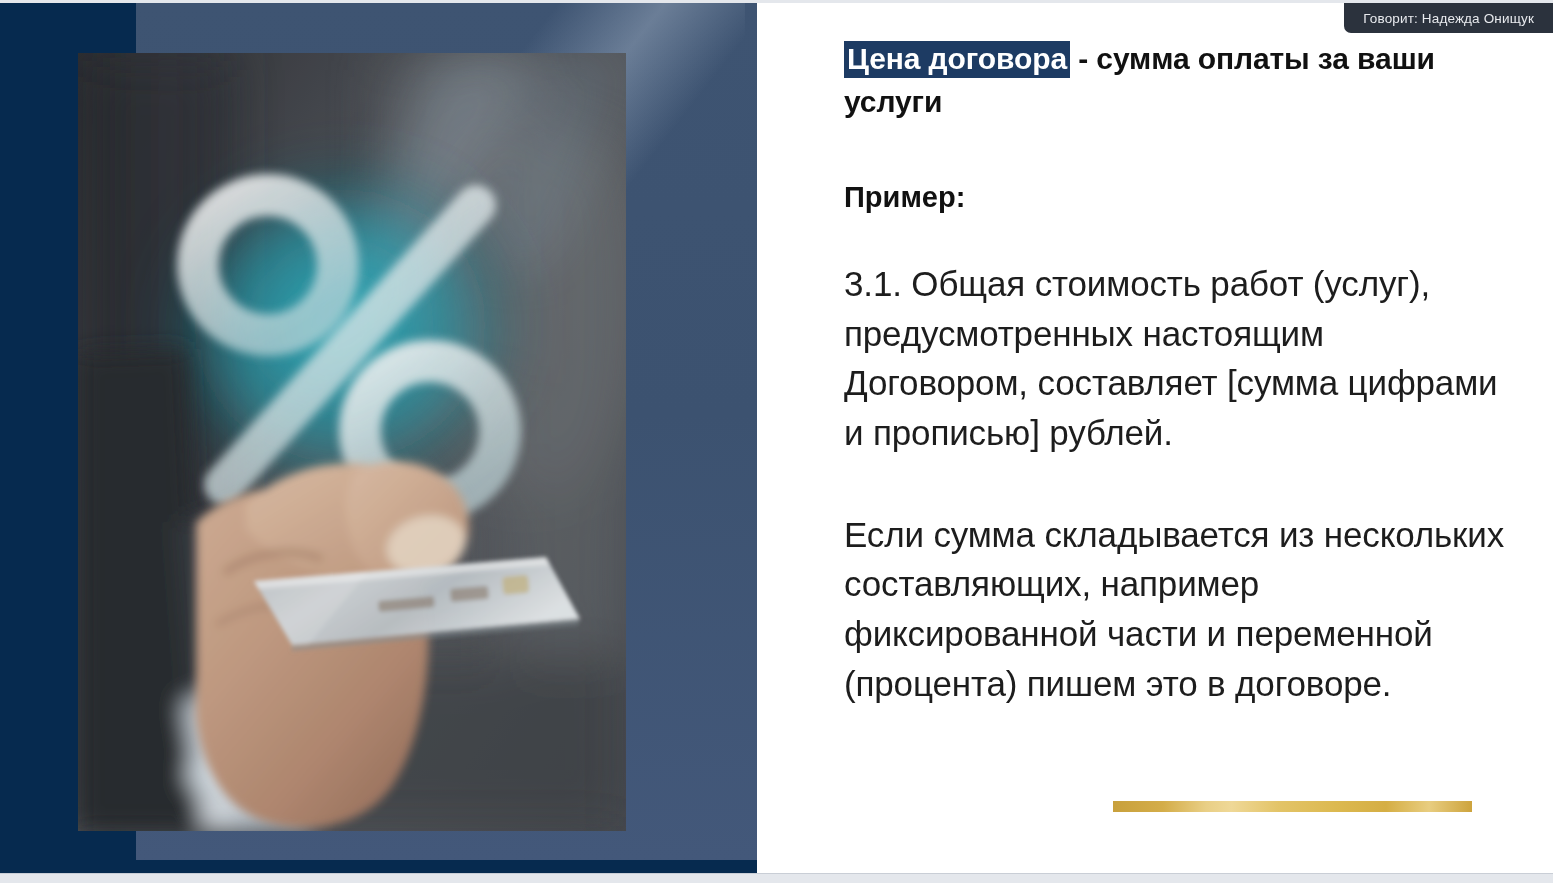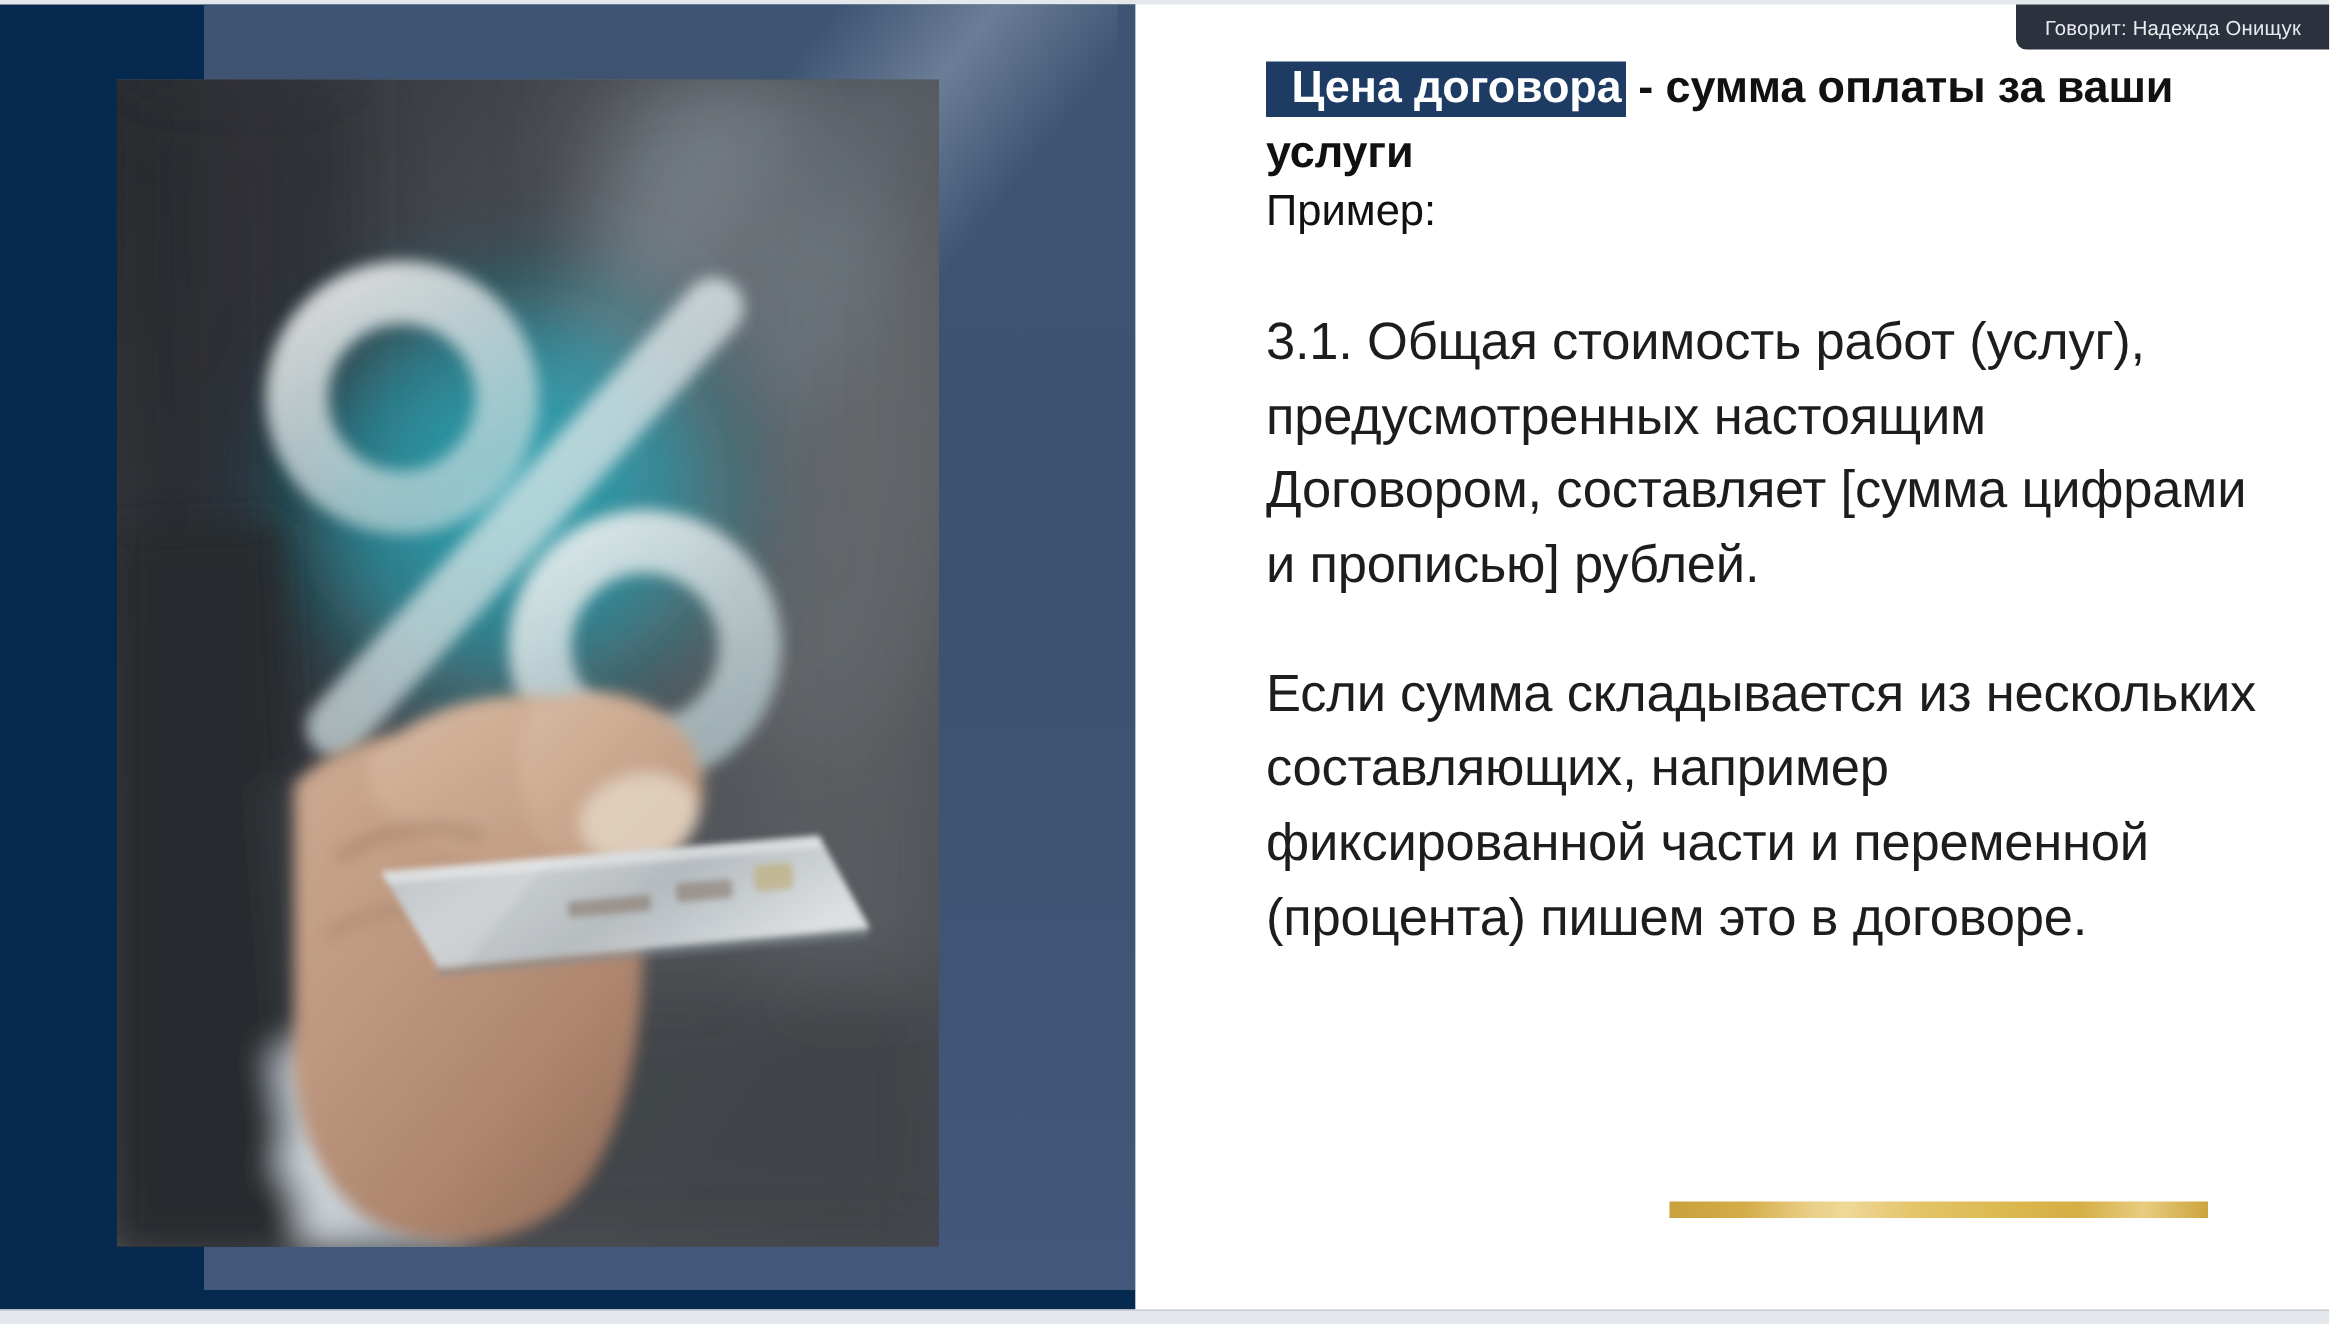--- a/index.html
+++ b/index.html
@@ -96,41 +96,42 @@
     font-size: 30px;
     font-weight: bold;
     line-height: 1.42;
     color: #111111;
     letter-spacing: -0.1px;
     margin: 0 0 0 0;
   }
   .hl-mark {
     background: #1d3b63;
     color: #ffffff;
-    padding: 1px 3px 3px 17px;
+    padding: 1px 3px 3px 3px;
     box-decoration-break: clone;
     -webkit-box-decoration-break: clone;
   }
 
   .subhead {
+    margin-top: 56px;
     font-size: 29px;
-    font-weight: normal;
+    font-weight: bold;
     color: #111111;
     line-height: 1.3;
   }
 
   .body-para {
     font-size: 35px;
     font-weight: 400;
     color: #1d1d1d;
     line-height: 1.42;
     margin-top: 42px;
     letter-spacing: -0.15px;
   }
-  .body-para.second { margin-top: 36px; }
+  .body-para.second { margin-top: 52px; }
 
   
   .gold-rule {
     position: absolute;
     left: 356px; top: 798px;
     width: 359px; height: 11px;
     background: linear-gradient(92deg,
       #c8a03c 0%,
       #d4ad49 14%,
       #e9cf86 26%,

